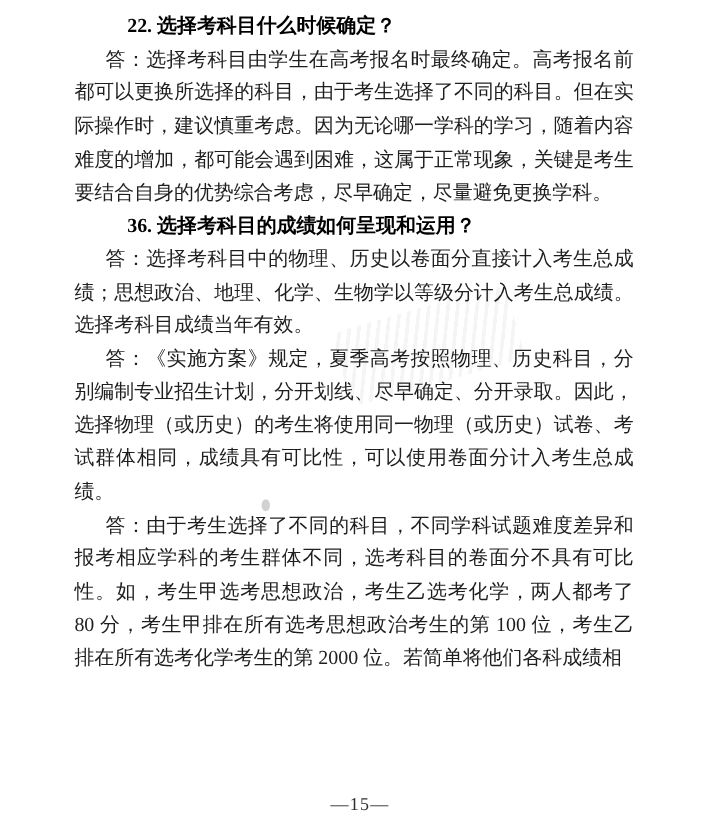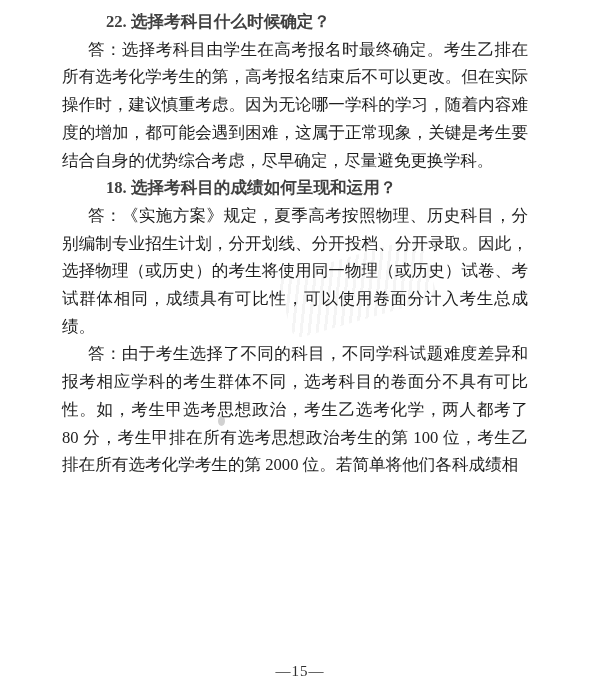--- a/index.html
+++ b/index.html
@@ -24,21 +24,21 @@
     font-size: 16.6px;
     line-height: 27.7px;
     text-align: justify;
     z-index: 1;
   }
   .q {
     margin: 0;
     padding: 0;
     font-size: 16.6px;
     font-weight: bold;
-    color: #404040;
+    color: #000000;
     text-indent: 44px;
   }
   .a {
     margin: 0;
     padding: 0;
     text-indent: 26px;
   }
   .pageno {
     position: absolute;
     bottom: 12px;
@@ -85,24 +85,25 @@
 </head>
 <body>
 
 <div class="page">
 
   <div class="watermark"></div>
   <div class="smudge"></div>
 
   <div class="content">
     <h3 class="q">22. 选择考科目什么时候确定？</h3>
-    <p class="a">答：选择考科目由学生在高考报名时最终确定。考生乙排在所有选考化学考生的第，高考报名结束后不可以更改。但在实际操作时，建议慎重考虑。因为无论哪一学科的学习，随着内容难度的增加，都可能会遇到困难，这属于正常现象，关键是考生要结合自身的优势综合考虑，尽早确定，尽量避免更换学科。</p>
+    <p class="a">答：选择考科目由学生在高考报名时最终确定。高考报名前都可以更换所选择的科目，由于考生选择了不同的科目。但在实际操作时，建议慎重考虑。因为无论哪一学科的学习，随着内容难度的增加，都可能会遇到困难，这属于正常现象，关键是考生要结合自身的优势综合考虑，尽早确定，尽量避免更换学科。</p>
 
-    <h3 class="q">18. 选择考科目的成绩如何呈现和运用？</h3>
+    <h3 class="q">36. 选择考科目的成绩如何呈现和运用？</h3>
+    <p class="a">答：选择考科目中的物理、历史以卷面分直接计入考生总成绩；思想政治、地理、化学、生物学以等级分计入考生总成绩。选择考科目成绩当年有效。</p>
 
-    <p class="a">答：《实施方案》规定，夏季高考按照物理、历史科目，分别编制专业招生计划，分开划线、分开投档、分开录取。因此，选择物理（或历史）的考生将使用同一物理（或历史）试卷、考试群体相同，成绩具有可比性，可以使用卷面分计入考生总成绩。</p>
+    <p class="a">答：《实施方案》规定，夏季高考按照物理、历史科目，分别编制专业招生计划，分开划线、尽早确定、分开录取。因此，选择物理（或历史）的考生将使用同一物理（或历史）试卷、考试群体相同，成绩具有可比性，可以使用卷面分计入考生总成绩。</p>
 
     <p class="a">答：由于考生选择了不同的科目，不同学科试题难度差异和报考相应学科的考生群体不同，选考科目的卷面分不具有可比性。如，考生甲选考思想政治，考生乙选考化学，两人都考了 80 分，考生甲排在所有选考思想政治考生的第 100 位，考生乙排在所有选考化学考生的第 2000 位。若简单将他们各科成绩相</p>
   </div>
 
   <div class="pageno">—15—</div>
 
 </div>
 
 </body></html>

